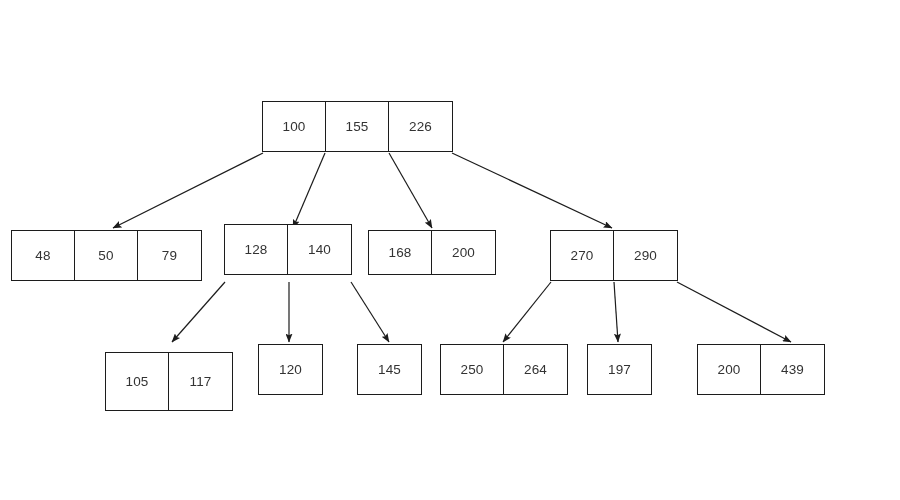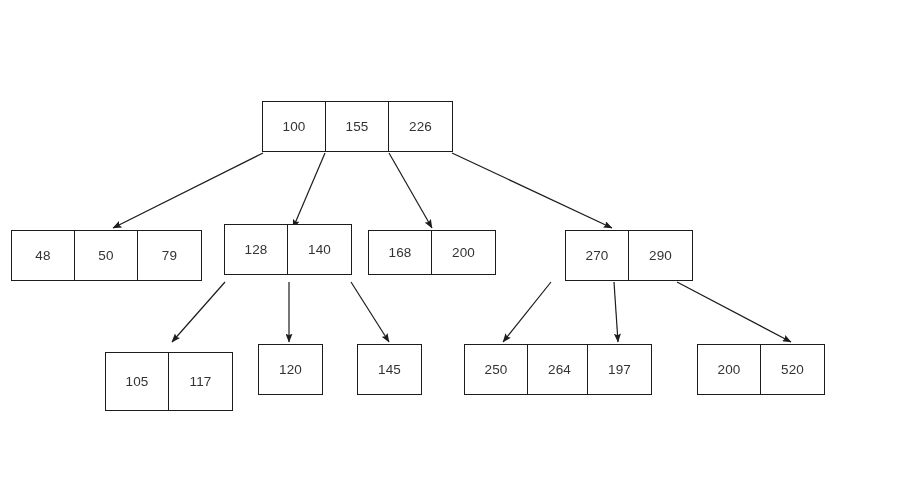--- a/index.html
+++ b/index.html
@@ -79,39 +79,39 @@
         <div class="btree-cell" style="width: 63px;">79</div>
       </div>
       <div class="btree-node" style="left: 224px; top: 224px; height: 51px;">
         <div class="btree-cell" style="width: 63px;">128</div>
         <div class="btree-cell" style="width: 63px;">140</div>
       </div>
       <div class="btree-node" style="left: 368px; top: 230px; height: 45px; text-align: right;">
         <div class="btree-cell" style="width: 63px;">168</div>
         <div class="btree-cell" style="width: 63px;">200</div>
       </div>
-      <div class="btree-node" style="left: 550px; top: 230px; height: 51px; margin-left: 15px;">
+      <div class="btree-node" style="left: 550px; top: 230px; height: 51px;">
         <div class="btree-cell" style="width: 63px;">270</div>
         <div class="btree-cell" style="width: 63px;">290</div>
       </div>
       <div class="btree-node" style="left: 105px; top: 352px; height: 59px;">
         <div class="btree-cell" style="width: 63px;">105</div>
         <div class="btree-cell" style="width: 63px;">117</div>
       </div>
       <div class="btree-node" style="left: 258px; top: 344px; height: 51px;">
         <div class="btree-cell" style="width: 63px;">120</div>
       </div>
       <div class="btree-node" style="left: 357px; top: 344px; height: 51px;">
         <div class="btree-cell" style="width: 63px;">145</div>
       </div>
-      <div class="btree-node" style="left: 464px; top: 344px; height: 51px;">
+      <div class="btree-node" style="left: 440px; top: 344px; height: 51px;">
         <div class="btree-cell" style="width: 63px;">250</div>
         <div class="btree-cell" style="width: 63px;">264</div>
       </div>
       <div class="btree-node" style="left: 587px; top: 344px; height: 51px;">
         <div class="btree-cell" style="width: 63px;">197</div>
       </div>
       <div class="btree-node" style="left: 697px; top: 344px; height: 51px;">
         <div class="btree-cell" style="width: 63px;">200</div>
-        <div class="btree-cell" style="width: 63px;">520</div>
+        <div class="btree-cell" style="width: 63px;">439</div>
       </div>
     </div>
 </div>
 
 </body></html>

